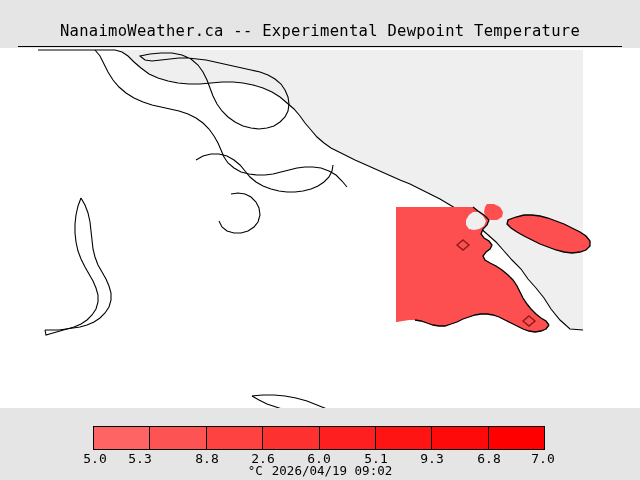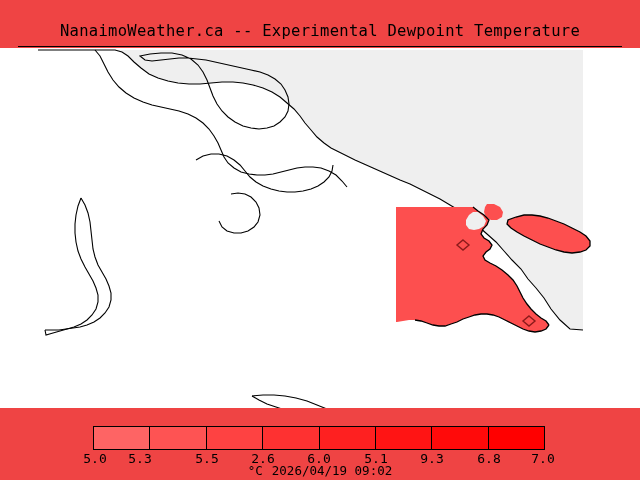--- a/index.html
+++ b/index.html
@@ -4,21 +4,21 @@
 <style>
   html, body {
     margin: 0;
     padding: 0;
     background: #ffffff;
   }
   #page {
     position: relative;
     width: 640px;
     height: 480px;
-    background: #ef4444;
+    background: #e5e5e5;
     font-family: "DejaVu Sans Mono", "Liberation Mono", monospace;
     overflow: hidden;
   }
   #title {
     position: absolute;
     left: 0;
     top: 22px;
     width: 640px;
     text-align: center;
     font-size: 15.5px;
@@ -251,21 +251,21 @@
     <div class="seg" style="background:#fe3131"></div>
     <div class="seg" style="background:#fe2020"></div>
     <div class="seg" style="background:#ff1414"></div>
     <div class="seg" style="background:#ff0a0a"></div>
     <div class="seg" style="background:#ff0000"></div>
   </div>
 
   <div id="ticks">
     <span class="tick" style="left:95px">5.0</span>
     <span class="tick" style="left:140px">5.3</span>
-    <span class="tick" style="left:207px">5.5</span>
+    <span class="tick" style="left:207px">8.8</span>
     <span class="tick" style="left:263px">2.6</span>
     <span class="tick" style="left:319px">6.0</span>
     <span class="tick" style="left:376px">5.1</span>
     <span class="tick" style="left:432px">9.3</span>
     <span class="tick" style="left:489px">6.8</span>
     <span class="tick" style="left:543px">7.0</span>
   </div>
 
   <div id="units-line">
     <span class="unit">°C</span><span>2026/04/19 09:02</span>

